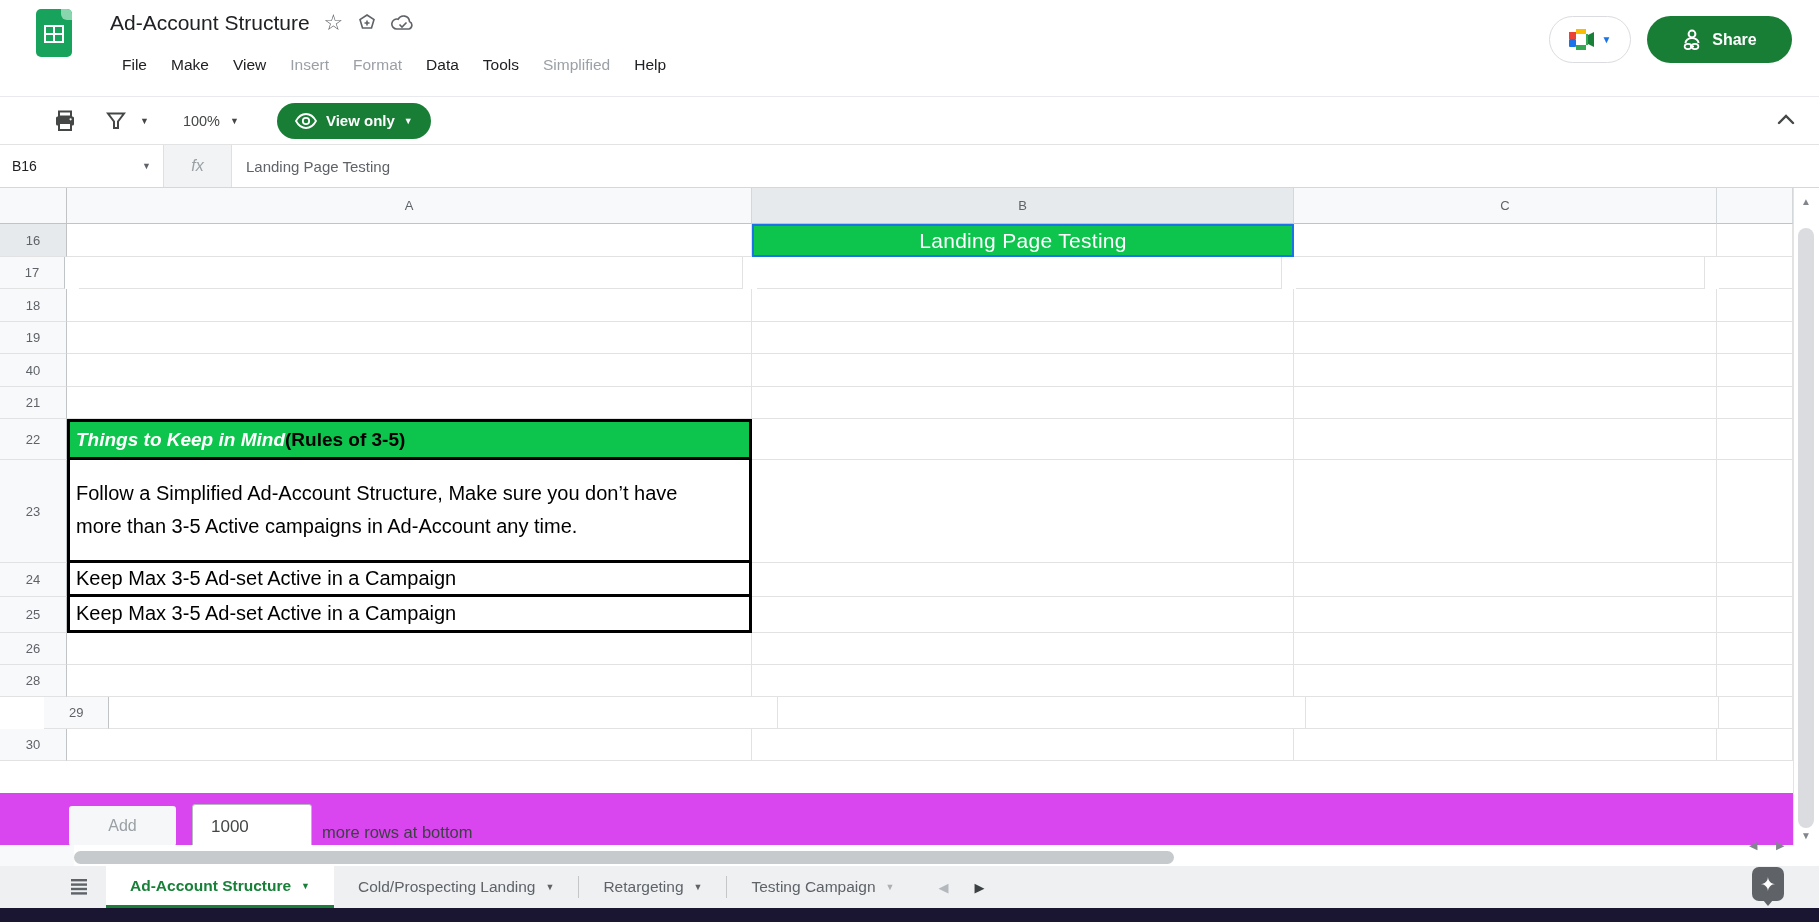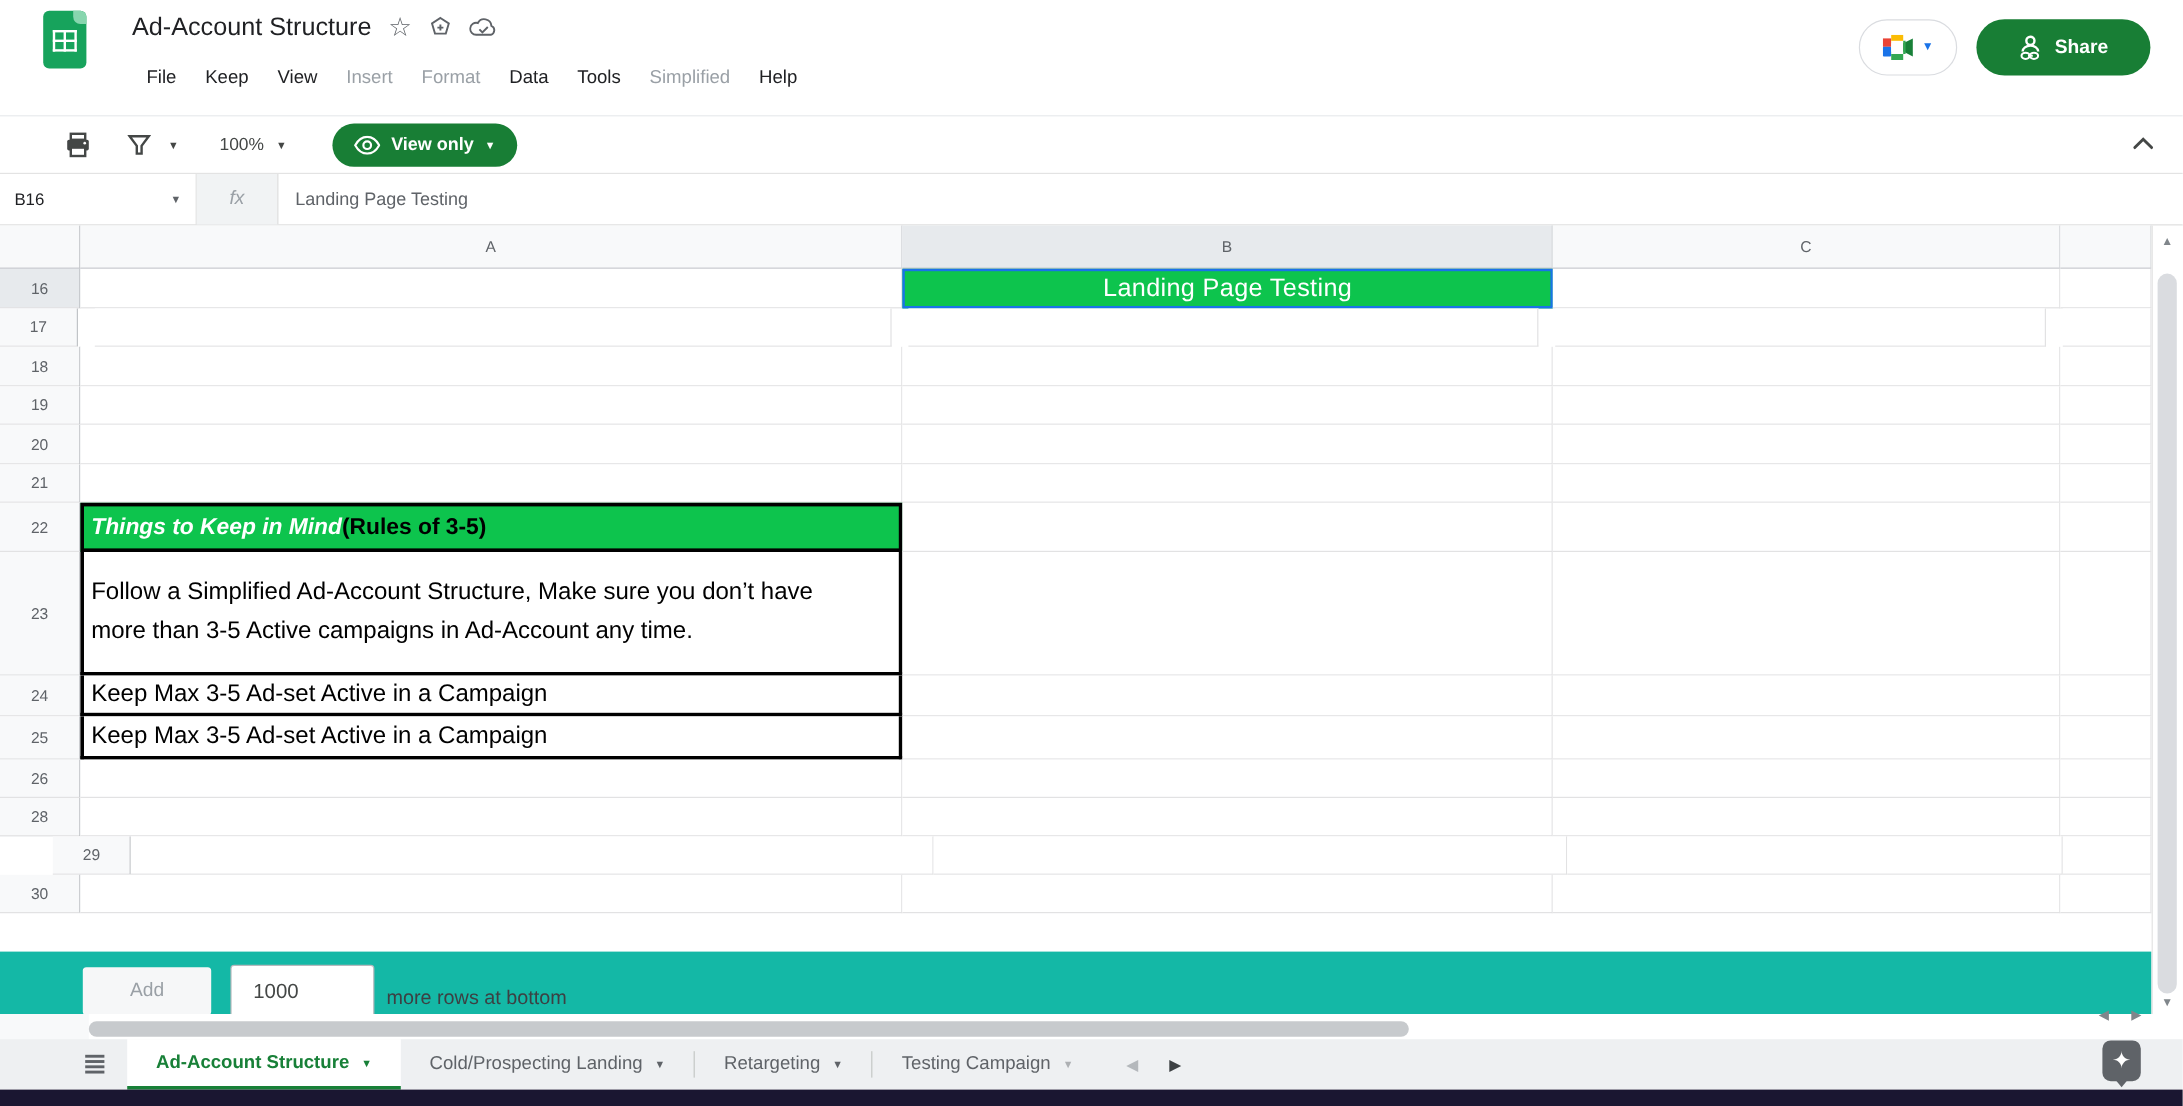--- a/index.html
+++ b/index.html
@@ -72,21 +72,21 @@
   .cell-selected-title { background:#0dc44d; border:2px solid #1a73e8; display:flex;
                          align-items:center; justify-content:center; color:#fff;
                          font-size:21px; letter-spacing:.3px; }
   .cell-green-heading { background:#0dc44d; border:3px solid #000; display:flex; align-items:center;
                         padding-left:6px; font-size:19px; font-weight:bold; }
   .cell-note { border-left:3px solid #000; border-right:3px solid #000; border-bottom:3px solid #000;
                display:flex; align-items:center; padding:1px 6px; font-size:20px; color:#000; }
   .cell-note .txt { display:block; max-width:615px; line-height:33px; }
 
   
-  .addbar { position:absolute; left:0; top:793px; width:1793px; height:52px; background:#14b8a6; }
+  .addbar { position:absolute; left:0; top:793px; width:1793px; height:52px; background:#d946ef; }
   .add-btn { position:absolute; left:69px; top:13px; width:107px; height:40px; background:#f6f7f8;
              color:#9aa0a6; font-size:16px; display:flex; align-items:center; justify-content:center;
              border-radius:3px; }
   .rows-input { position:absolute; left:192px; top:11px; width:120px; height:45px;
                 border:1px solid #b6b9bd; border-radius:3px; background:#fff; color:#444746;
                 font-size:17px; display:flex; align-items:center; padding-left:18px; }
   .more-rows { position:absolute; left:322px; top:30px; font-size:16.5px; color:#3c4043; }
 
   
   .hband { position:absolute; left:0; top:845px; width:1793px; height:23px; background:#fff; }
@@ -150,21 +150,21 @@
       </span>
       <span class="t-icon">
         <svg width="24" height="18" viewBox="0 0 24 18">
             <path d="M6 15 a5 5 0 1 1 1.2-9.8 A6 6 0 0 1 18.5 7.5 A4 4 0 0 1 18 15 Z" fill="none" stroke="#5f6368" stroke-width="1.6"></path>
             <path d="M8.5 10.5 l2.5 2.5 l4.5 -4.5" fill="none" stroke="#5f6368" stroke-width="1.6"></path>
           </svg>
       </span>
     </div>
     <div class="menubar" id="menubar">
         <span class="menu-item">File</span>
-        <span class="menu-item">Keep</span>
+        <span class="menu-item">Make</span>
         <span class="menu-item">View</span>
         <span class="menu-item disabled">Insert</span>
         <span class="menu-item disabled">Format</span>
         <span class="menu-item">Data</span>
         <span class="menu-item">Tools</span>
         <span class="menu-item disabled">Simplified</span>
         <span class="menu-item">Help</span>
       </div>
     <div class="right-controls">
       <div class="meet-pill">
@@ -274,21 +274,21 @@
           <div class="g-cell" style="width: 76px;"></div>
         </div>
         <div class="g-row" style="height: 32px;">
           <div class="g-rowhdr">19</div>
           <div class="g-cell" style="width: 685px;"></div>
           <div class="g-cell" style="width: 542px;"></div>
           <div class="g-cell" style="width: 423px;"></div>
           <div class="g-cell" style="width: 76px;"></div>
         </div>
         <div class="g-row" style="height: 33px;">
-          <div class="g-rowhdr">20</div>
+          <div class="g-rowhdr">40</div>
           <div class="g-cell" style="width: 685px;"></div>
           <div class="g-cell" style="width: 542px;"></div>
           <div class="g-cell" style="width: 423px;"></div>
           <div class="g-cell" style="width: 76px;"></div>
         </div>
         <div class="g-row" style="height: 32px;">
           <div class="g-rowhdr">21</div>
           <div class="g-cell" style="width: 685px;"></div>
           <div class="g-cell" style="width: 542px;"></div>
           <div class="g-cell" style="width: 423px;"></div>

